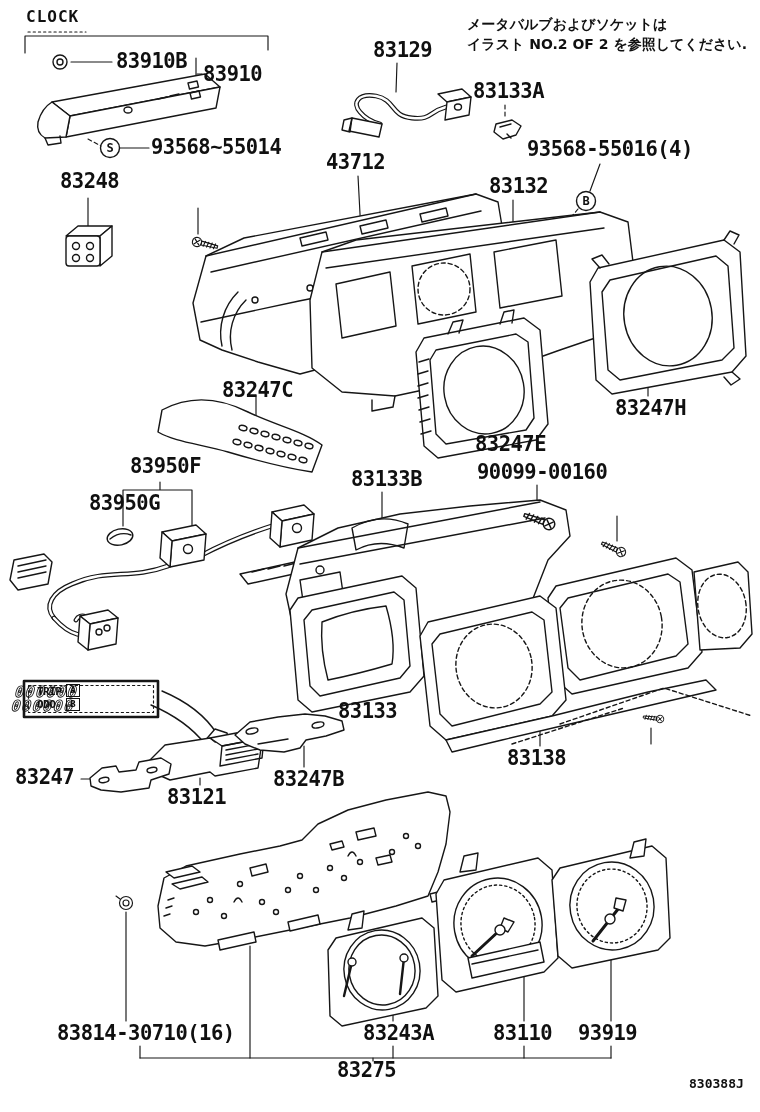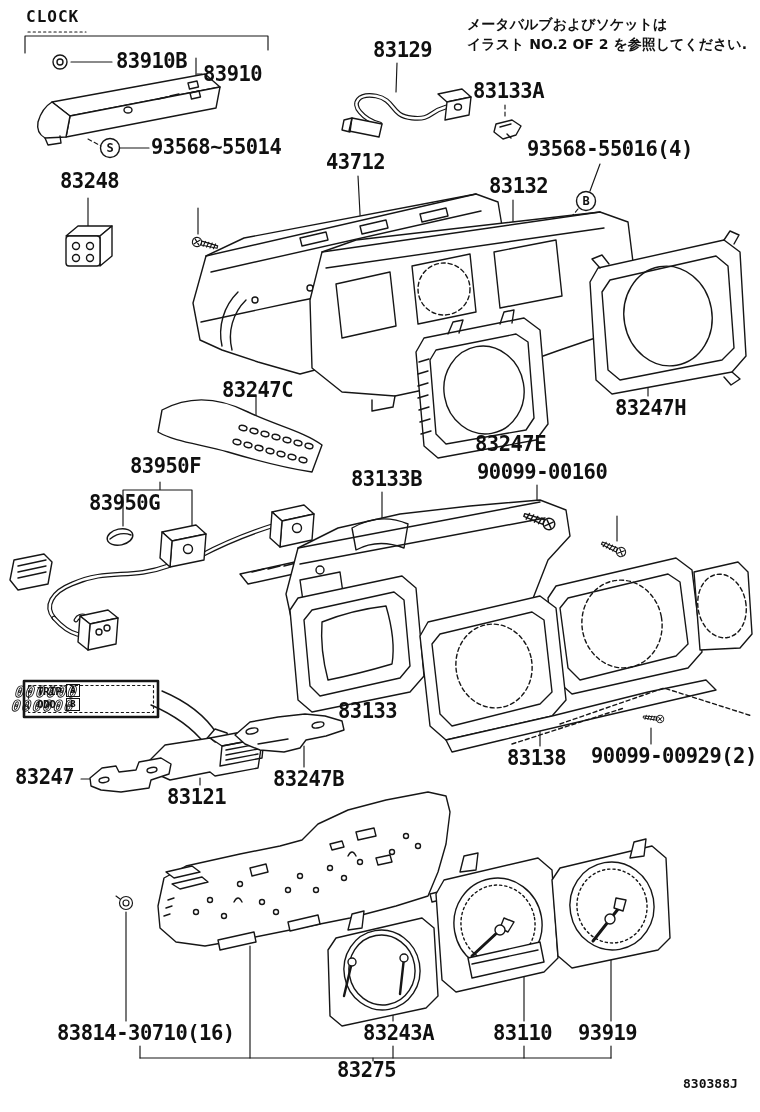--- a/index.html
+++ b/index.html
@@ -11,21 +11,21 @@
   .ld{stroke-width:1.15;}
   .dash{stroke-dasharray:4 3;}
   .fdash{stroke-dasharray:2.2 3;}
   .cabo{stroke:#161616;stroke-width:4.8;fill:none;stroke-linecap:round;}
   .cabi{stroke:#ffffff;stroke-width:2.4;fill:none;stroke-linecap:round;}
   .plabel{position:absolute;font-weight:bold;font-size:20.5px;letter-spacing:-0.5px;
           white-space:nowrap;line-height:1;}
   .note{position:absolute;font-family:"DejaVu Sans",sans-serif;font-weight:bold;
         font-size:14px;white-space:nowrap;line-height:1;}
   .csym{position:absolute;width:20px;text-align:center;font-weight:bold;font-size:12px;line-height:1;}
-  .docid{position:absolute;font-weight:bold;font-size:13px;letter-spacing:0;line-height:1;}
+  .docid{position:absolute;font-weight:bold;font-size:13px;letter-spacing:0;line-height:1;margin-left:6px;}
   .clockcap{position:absolute;font-weight:bold;font-size:16px;letter-spacing:1px;line-height:1;}
   .tlbl{position:absolute;font-weight:bold;font-size:11px;letter-spacing:-0.5px;line-height:1;}
   .modebox{position:absolute;width:12px;height:11px;border:1.4px solid #101010;
            font-weight:bold;font-size:8.5px;text-align:center;line-height:11px;}
   .odotext{font-family:"DejaVu Sans Mono",monospace;font-weight:bold;font-style:italic;
            font-size:15px;letter-spacing:1.5px;fill:none;stroke:#161616;stroke-width:0.9;}
 </style>
 </head>
 <body>
 
@@ -366,21 +366,20 @@
 <div class="csym" style="left:576px;top:195px">B</div>
 <div class="plabel" style="left:222px;top:380px">83247C</div>
 <div class="plabel" style="left:615px;top:398px">83247H</div>
 <div class="plabel" style="left:475px;top:434px">83247E</div>
 <div class="plabel" style="left:130px;top:456px">83950F</div>
 <div class="plabel" style="left:89px;top:493px">83950G</div>
 <div class="plabel" style="left:351px;top:469px">83133B</div>
 <div class="plabel" style="left:477px;top:462px">90099-00160</div>
 <div class="plabel" style="left:338px;top:701px">83133</div>
 <div class="plabel" style="left:507px;top:748px">83138</div>
-<div class="plabel" style="left:591px;top:746px">90099-00929(2)</div>
 <div class="plabel" style="left:15px;top:767px">83247</div>
 <div class="plabel" style="left:167px;top:787px">83121</div>
 <div class="plabel" style="left:273px;top:769px">83247B</div>
 <div class="plabel" style="left:57px;top:1023px">83814-30710(16)</div>
 <div class="plabel" style="left:363px;top:1023px">83243A</div>
 <div class="plabel" style="left:493px;top:1023px">83110</div>
 <div class="plabel" style="left:578px;top:1023px">93919</div>
 <div class="plabel" style="left:337px;top:1060px">83275</div>
 <div class="docid" style="left:683px;top:1077px">830388J</div>
 

